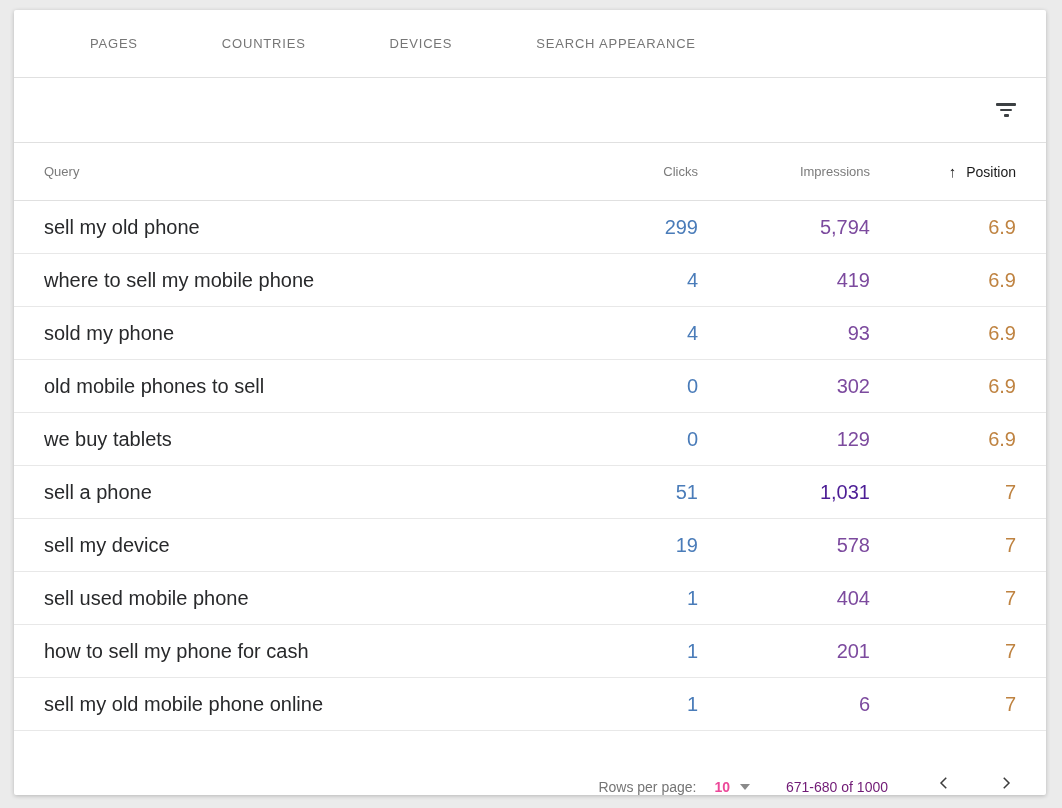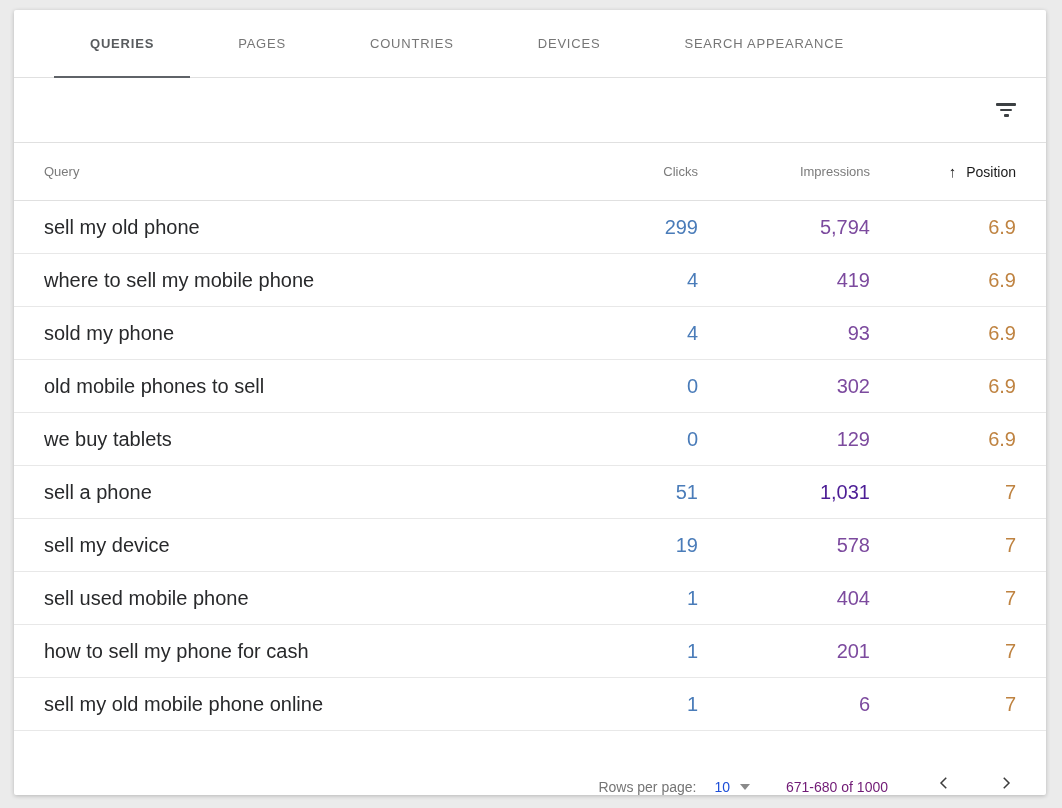--- a/index.html
+++ b/index.html
@@ -116,21 +116,21 @@
     color: #616161;
   }
   .rpp-label { color: #757575; margin-right: 18px; }
   .page-size {
     display: flex;
     align-items: center;
     gap: 10px;
     cursor: pointer;
     margin-right: 36px;
   }
-  .page-size .val { color: #1d4ed8; }
+  .page-size .val { color: #ec4899; font-weight: bold; }
   .dd-triangle {
     width: 0; height: 0;
     border-left: 5px solid transparent;
     border-right: 5px solid transparent;
     border-top: 6px solid #8a8a8a;
   }
   .range { margin-right: 44px; color: #701a75; }
   .pg-btn {
     width: 24px; height: 24px;
     background: none; border: none;
@@ -140,21 +140,20 @@
   }
   .pg-btn + .pg-btn { margin-left: 38px; }
   .pg-btn svg { stroke: #3c3c3c; fill: none; stroke-width: 2; }
 </style>
 </head>
 <body>
 
 <div class="card">
 
   <div class="tab-bar">
-    <div class="tab active">QUERIES</div>
     <div class="tab">PAGES</div>
     <div class="tab">COUNTRIES</div>
     <div class="tab">DEVICES</div>
     <div class="tab">SEARCH APPEARANCE</div>
   </div>
 
   <div class="filter-row">
     <div class="filter-icon">
       <div class="bar b1"></div>
       <div class="bar b2"></div>

